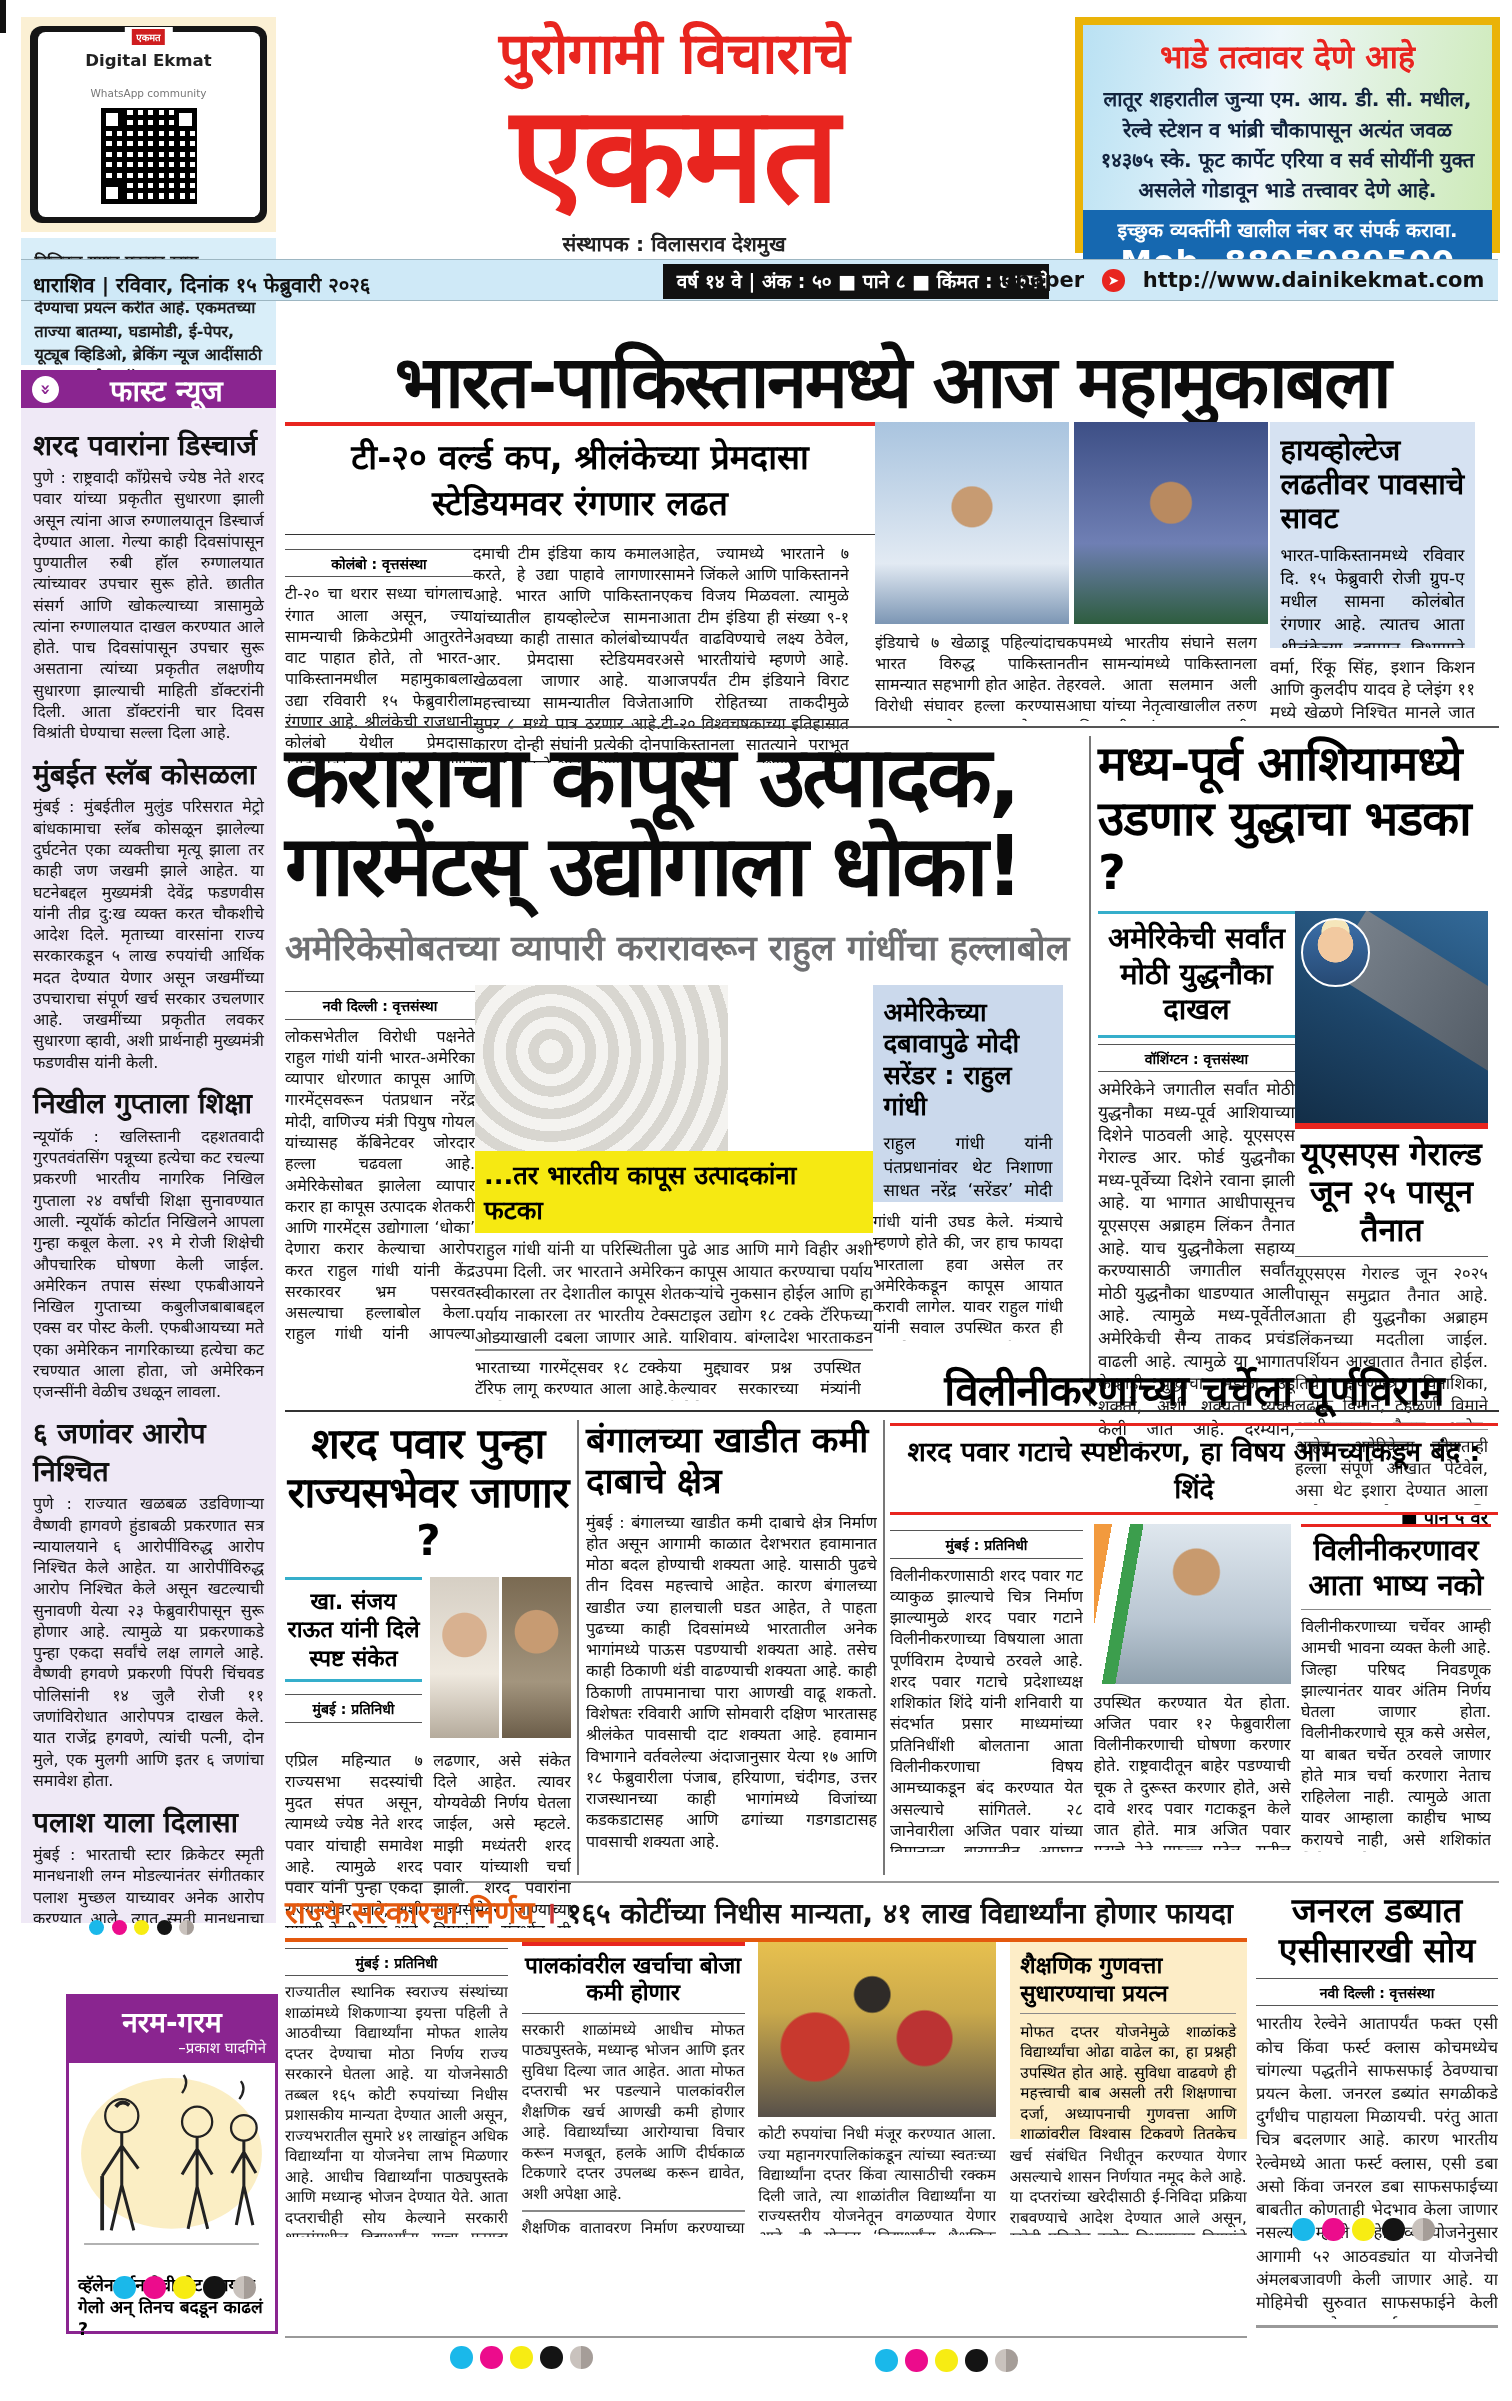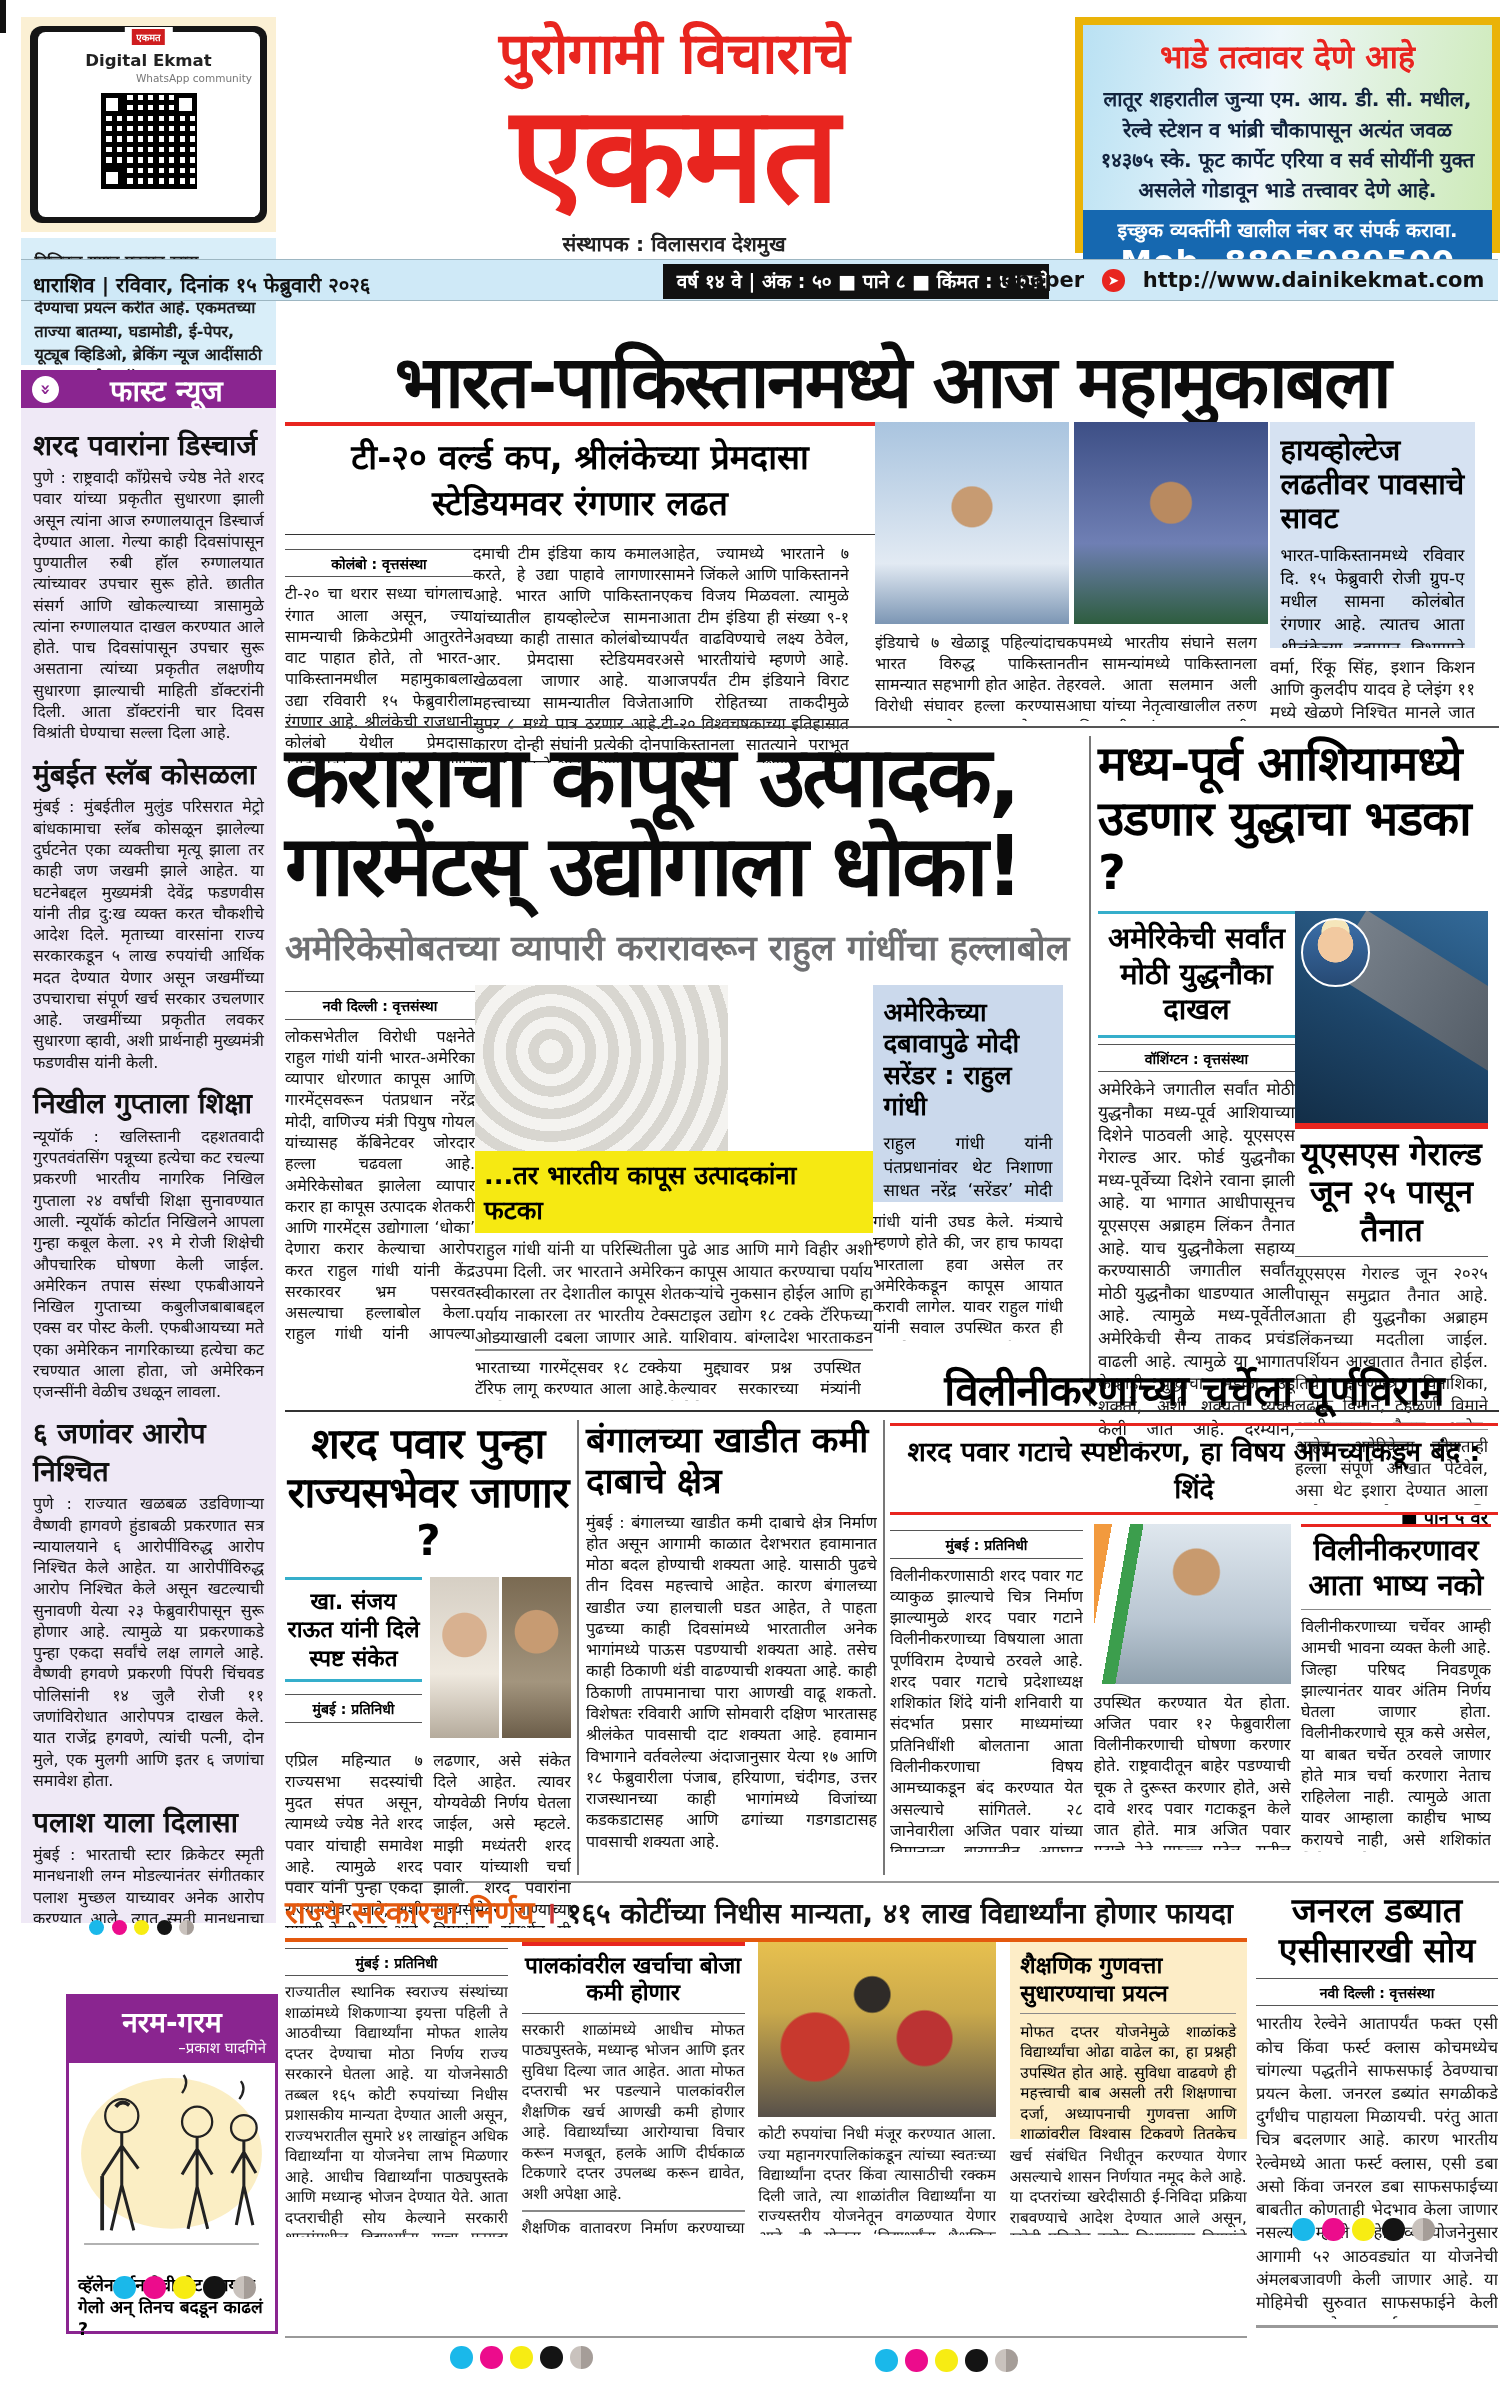--- a/index.html
+++ b/index.html
@@ -15,21 +15,21 @@
   .m-logo { font-size:134px; font-weight:800; color:#e8251f; line-height:.98; letter-spacing:-1.5px; }
   .m-founder { font-size:20.3px; font-weight:700; color:#222; margin-top:7.5px; }
 
   
   .qrbox { background:#fbf0d4; padding:9px; }
   .phone { background:#151515; border-radius:12px; width:100%; height:100%; padding:6px 7.5px; position:relative; }
   .screen { background:#fff; border-radius:7.5px; width:100%; height:100%; padding:19.6px 7.5px 6px; text-align:center; }
   .ek-pill { position:absolute; top:1.5px; left:50%; transform:translateX(-50%); background:#fff; border-radius:0 0 13.6px 13.6px; padding:2.3px 7.5px 3.8px; }
   .ek-pill b { background:#cf1d1f; color:#fff; font-size:9.8px; padding:1.5px 4.5px; display:block; }
   .qr-title { font-size:16.6px; font-weight:700; color:#222; }
-  .qr-sub { font-size:10.5px; color:#777; margin-top:2px;text-align:right; }
+  .qr-sub { font-size:10.5px; color:#777; margin-top:17px; }
   .qr-code { width:96px; height:96px; margin:9px auto 0; position:relative;
     background-image:repeating-linear-gradient(0deg,#000 0 5.3px,transparent 5.3px 10.5px),
                      repeating-linear-gradient(90deg,#000 0 5.3px,#fff 5.3px 10.5px); }
   .qr-eye { position:absolute; width:22.6px; height:22.6px; background:#fff; border:5.3px solid #000; }
   .qr-cap { background:#d9eef9; padding:12px 13.6px; font-size:16px; font-weight:700; line-height:1.45; color:#1b1b1b; }
 
   
   .adbox { border:8px solid #eab308; display:flex; flex-direction:column; }
   .ad-top { flex:1; background:linear-gradient(100deg,#b9e1f3 0%,#eef7fb 45%,#cdeab8 100%); padding:9px 10.5px 4.5px; }
   .ad-title { font-size:32px; font-weight:800; color:#e8251f; text-align:center; text-shadow:0 0 1.5px #fff; }

